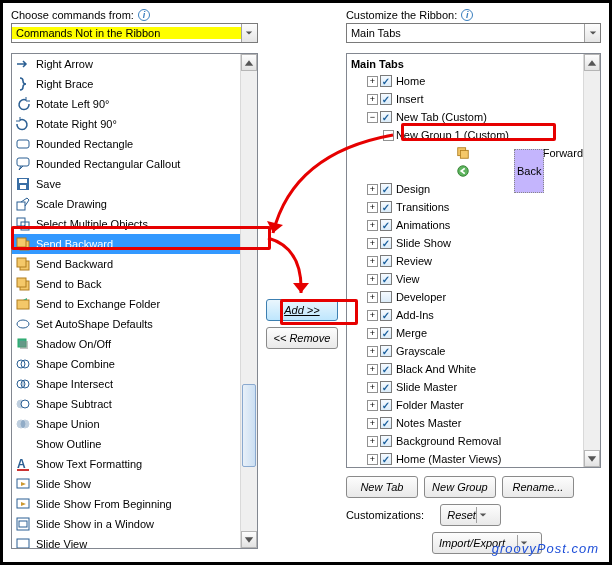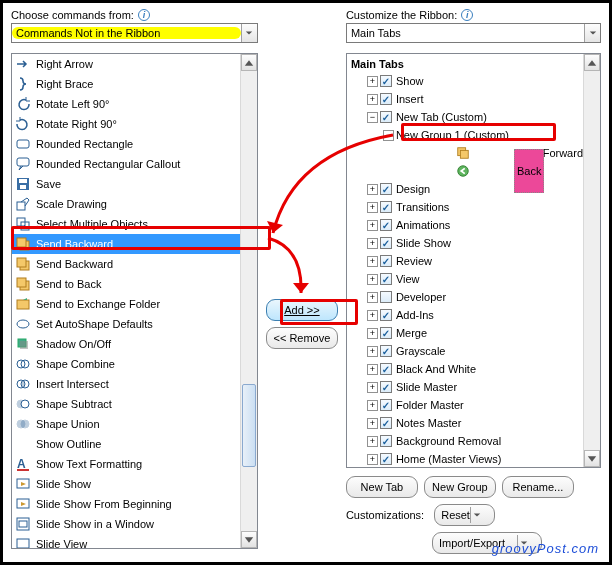--- a/index.html
+++ b/index.html
@@ -55,21 +55,21 @@
   }
   .dropdown .dd-text { flex: 1; padding: 0 4px; }
   .dropdown .dd-btn {
     width: 16px;
     border-left: 1px solid #a0a0a0;
     background: linear-gradient(#fdfdfd, #e5e5e5);
     display: flex; align-items: center; justify-content: center;
     height: 100%;
   }
   .dropdown .dd-btn svg { width: 8px; height: 8px; }
-  .hl-yellow { background: #ffff00; border-radius: 6px; }
+  .hl-yellow { background: #ffff00; }
   .listbox {
     border: 1px solid #828790;
     background: #fff;
     height: 496px;
     position: relative;
     display: flex;
   }
   .list-inner {
     flex: 1;
     overflow: hidden;
@@ -112,27 +112,28 @@
     display: flex; align-items: center; justify-content: center;
     color: #2b5f93;
     flex-shrink: 0;
   }
   .cmd-icon svg { width: 16px; height: 16px; }
   .btn {
     font-family: inherit;
     font-size: 11px;
     background: linear-gradient(#fdfdfd,#e9e9e9);
     border: 1px solid #8a8a8a;
-    border-radius: 9px;
+    border-radius: 3px;
     padding: 2px 6px;
     min-width: 72px;
     height: 22px;
     display: inline-flex;
     align-items: center;
     justify-content: center;
+    font-style: italic;
   }
   .btn.focused {
     background: linear-gradient(#eaf6fd,#bee6fd);
     border-color: #3c7fb1;
   }
   .tree {
     border: 1px solid #828790;
     background: #fff;
     flex: 1;
     overflow: hidden;
@@ -187,21 +188,21 @@
   .indent-2 { padding-left: 36px; }
   .indent-3 { padding-left: 54px; gap: 44px; }
   .btn-row {
     display: flex;
     gap: 6px;
     margin-top: 8px;
   }
   .custom-row {
     display: flex;
     align-items: center;
-    gap: 10px;
+    gap: 16px;
     margin-top: 6px;
   }
   .dd-small-btn {
     width: 14px;
     border-left: 1px solid #a0a0a0;
     display: flex; align-items: center; justify-content: center;
     height: 100%;
   }
   .btn.dd {
     padding-right: 10px;
@@ -391,21 +392,21 @@
             <span>Shape Combine</span>
           </div>
           <div class="cmd-item">
             <span class="cmd-icon">
               <svg viewBox="0 0 16 16">
                 <circle cx="6" cy="8" r="4" stroke="#2b5f93" fill="none"></circle>
                 <circle cx="10" cy="8" r="4" stroke="#2b5f93" fill="none"></circle>
                 <path d="M8 5a4 4 0 0 1 0 6a4 4 0 0 1 0-6" fill="#2b5f93" opacity="0.3"></path>
               </svg>
             </span>
-            <span>Insert Intersect</span>
+            <span>Shape Intersect</span>
           </div>
           <div class="cmd-item">
             <span class="cmd-icon">
               <svg viewBox="0 0 16 16">
                 <circle cx="6" cy="8" r="4" stroke="#2b5f93" fill="#2b5f93" opacity="0.3"></circle>
                 <circle cx="10" cy="8" r="4" stroke="#2b5f93" fill="#fff"></circle>
               </svg>
             </span>
             <span>Shape Subtract</span>
           </div>
@@ -505,21 +506,21 @@
           </svg>
       </span>
     </div>
     <div class="tree" style="height:400px;">
       <div class="tree-inner">
         <div class="tree-header">Main Tabs</div>
         <div id="tree-list">
             <div class="tree-item indent-1">
               <span class="expander">+</span>
               <span class="chk checked"></span>
-              <span style="">Show</span>
+              <span style="">Home</span>
             </div>
             <div class="tree-item indent-1">
               <span class="expander">+</span>
               <span class="chk checked"></span>
               <span style="">Insert</span>
             </div>
             <div class="tree-item indent-1">
               <span class="expander">−</span>
               <span class="chk checked"></span>
               <span style="">New Tab (Custom)</span>
@@ -539,21 +540,21 @@
               <span style="">Bring Forward</span>
             </div>
             <div class="tree-item indent-3">
               <span class="expander blank"></span>
               <span class="tree-icon">
                 <svg viewBox="0 0 16 16">
                   <circle cx="8" cy="8" r="6" fill="#5eb45e" stroke="#2e7d2e"></circle>
                   <path d="M10 5l-4 3 4 3" stroke="#fff" fill="none" stroke-width="2"></path>
                 </svg>
               </span>
-              <span style="background:#ec4899;border:1px dotted #888;padding:15px 2px;">Back</span>
+              <span style="background:#c4b5fd;border:1px dotted #888;padding:15px 2px;">Back</span>
             </div>
             <div class="tree-item indent-1">
               <span class="expander">+</span>
               <span class="chk checked"></span>
               <span style="">Design</span>
             </div>
             <div class="tree-item indent-1">
               <span class="expander">+</span>
               <span class="chk checked"></span>
               <span style="">Transitions</span>

